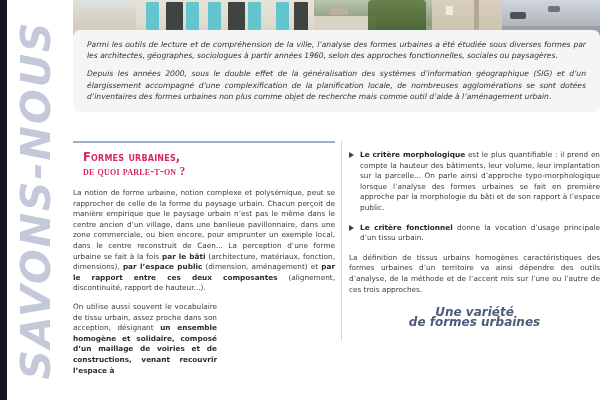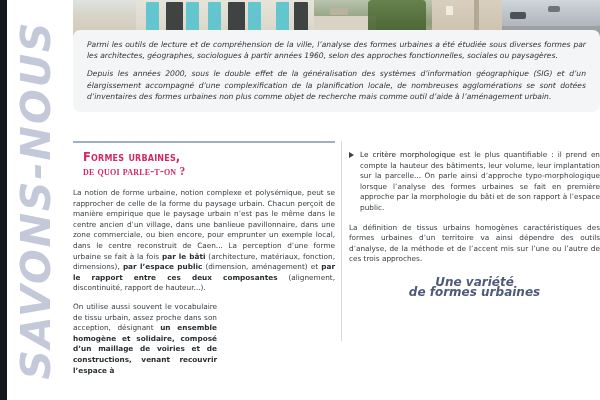--- a/index.html
+++ b/index.html
@@ -133,21 +133,21 @@
     text-align:justify;
     margin:0 0 9px 0;
   }
   .bullet .tri{
     position:absolute;left:0;top:2.4px;
     width:0;height:0;
     border-left:5px solid #3b4044;
     border-top:3.2px solid transparent;
     border-bottom:3.2px solid transparent;
   }
-  .bullet b{font-weight:normal;color:#22272b;}
+  .bullet b{font-weight:bold;color:#22272b;}
 
   
   .caption{
     text-align:center;
     font-style:italic;
     font-weight:bold;
     font-size:12px;
     line-height:10px;
     color:#4d5a78;
     margin:12px 0 6px 0;
@@ -221,20 +221,23 @@
       <p class="body-txt" style="width:144px;"><span>On utilise aussi souvent le vocabulaire de tissu urbain, assez proche dans son acception, désignant </span><b>un ensemble homogène et solidaire, composé d’un maillage de voiries et de constructions, venant recouvrir l’espace à</b></p>
 
     </div>
 
     <div class="col-right">
 
       <p class="bullet">
         <span class="tri"></span><b>Le critère morphologique</b><span> est le plus quantifiable : il prend en compte la hauteur des bâtiments, leur volume, leur implantation sur la parcelle... On parle ainsi d’approche typo-morphologique lorsque l’analyse des formes urbaines se fait en première approche par la morphologie du bâti et de son rapport à l’espace public.</span>
       </p>
 
+      <p class="bullet">
+        <span class="tri"></span><b>Le critère fonctionnel</b><span> donne la vocation d’usage principale d’un tissu urbain.</span>
+      </p>
 
       <p class="body-txt">La définition de tissus urbains homogènes caractéristiques des formes urbaines d’un territoire va ainsi dépendre des outils d’analyse, de la méthode et de l’accent mis sur l’une ou l’autre de ces trois approches.</p>
 
       <div class="caption">
         <span>Une variété</span>
         <span>de formes urbaines</span>
       </div>
 
     </div>
 

